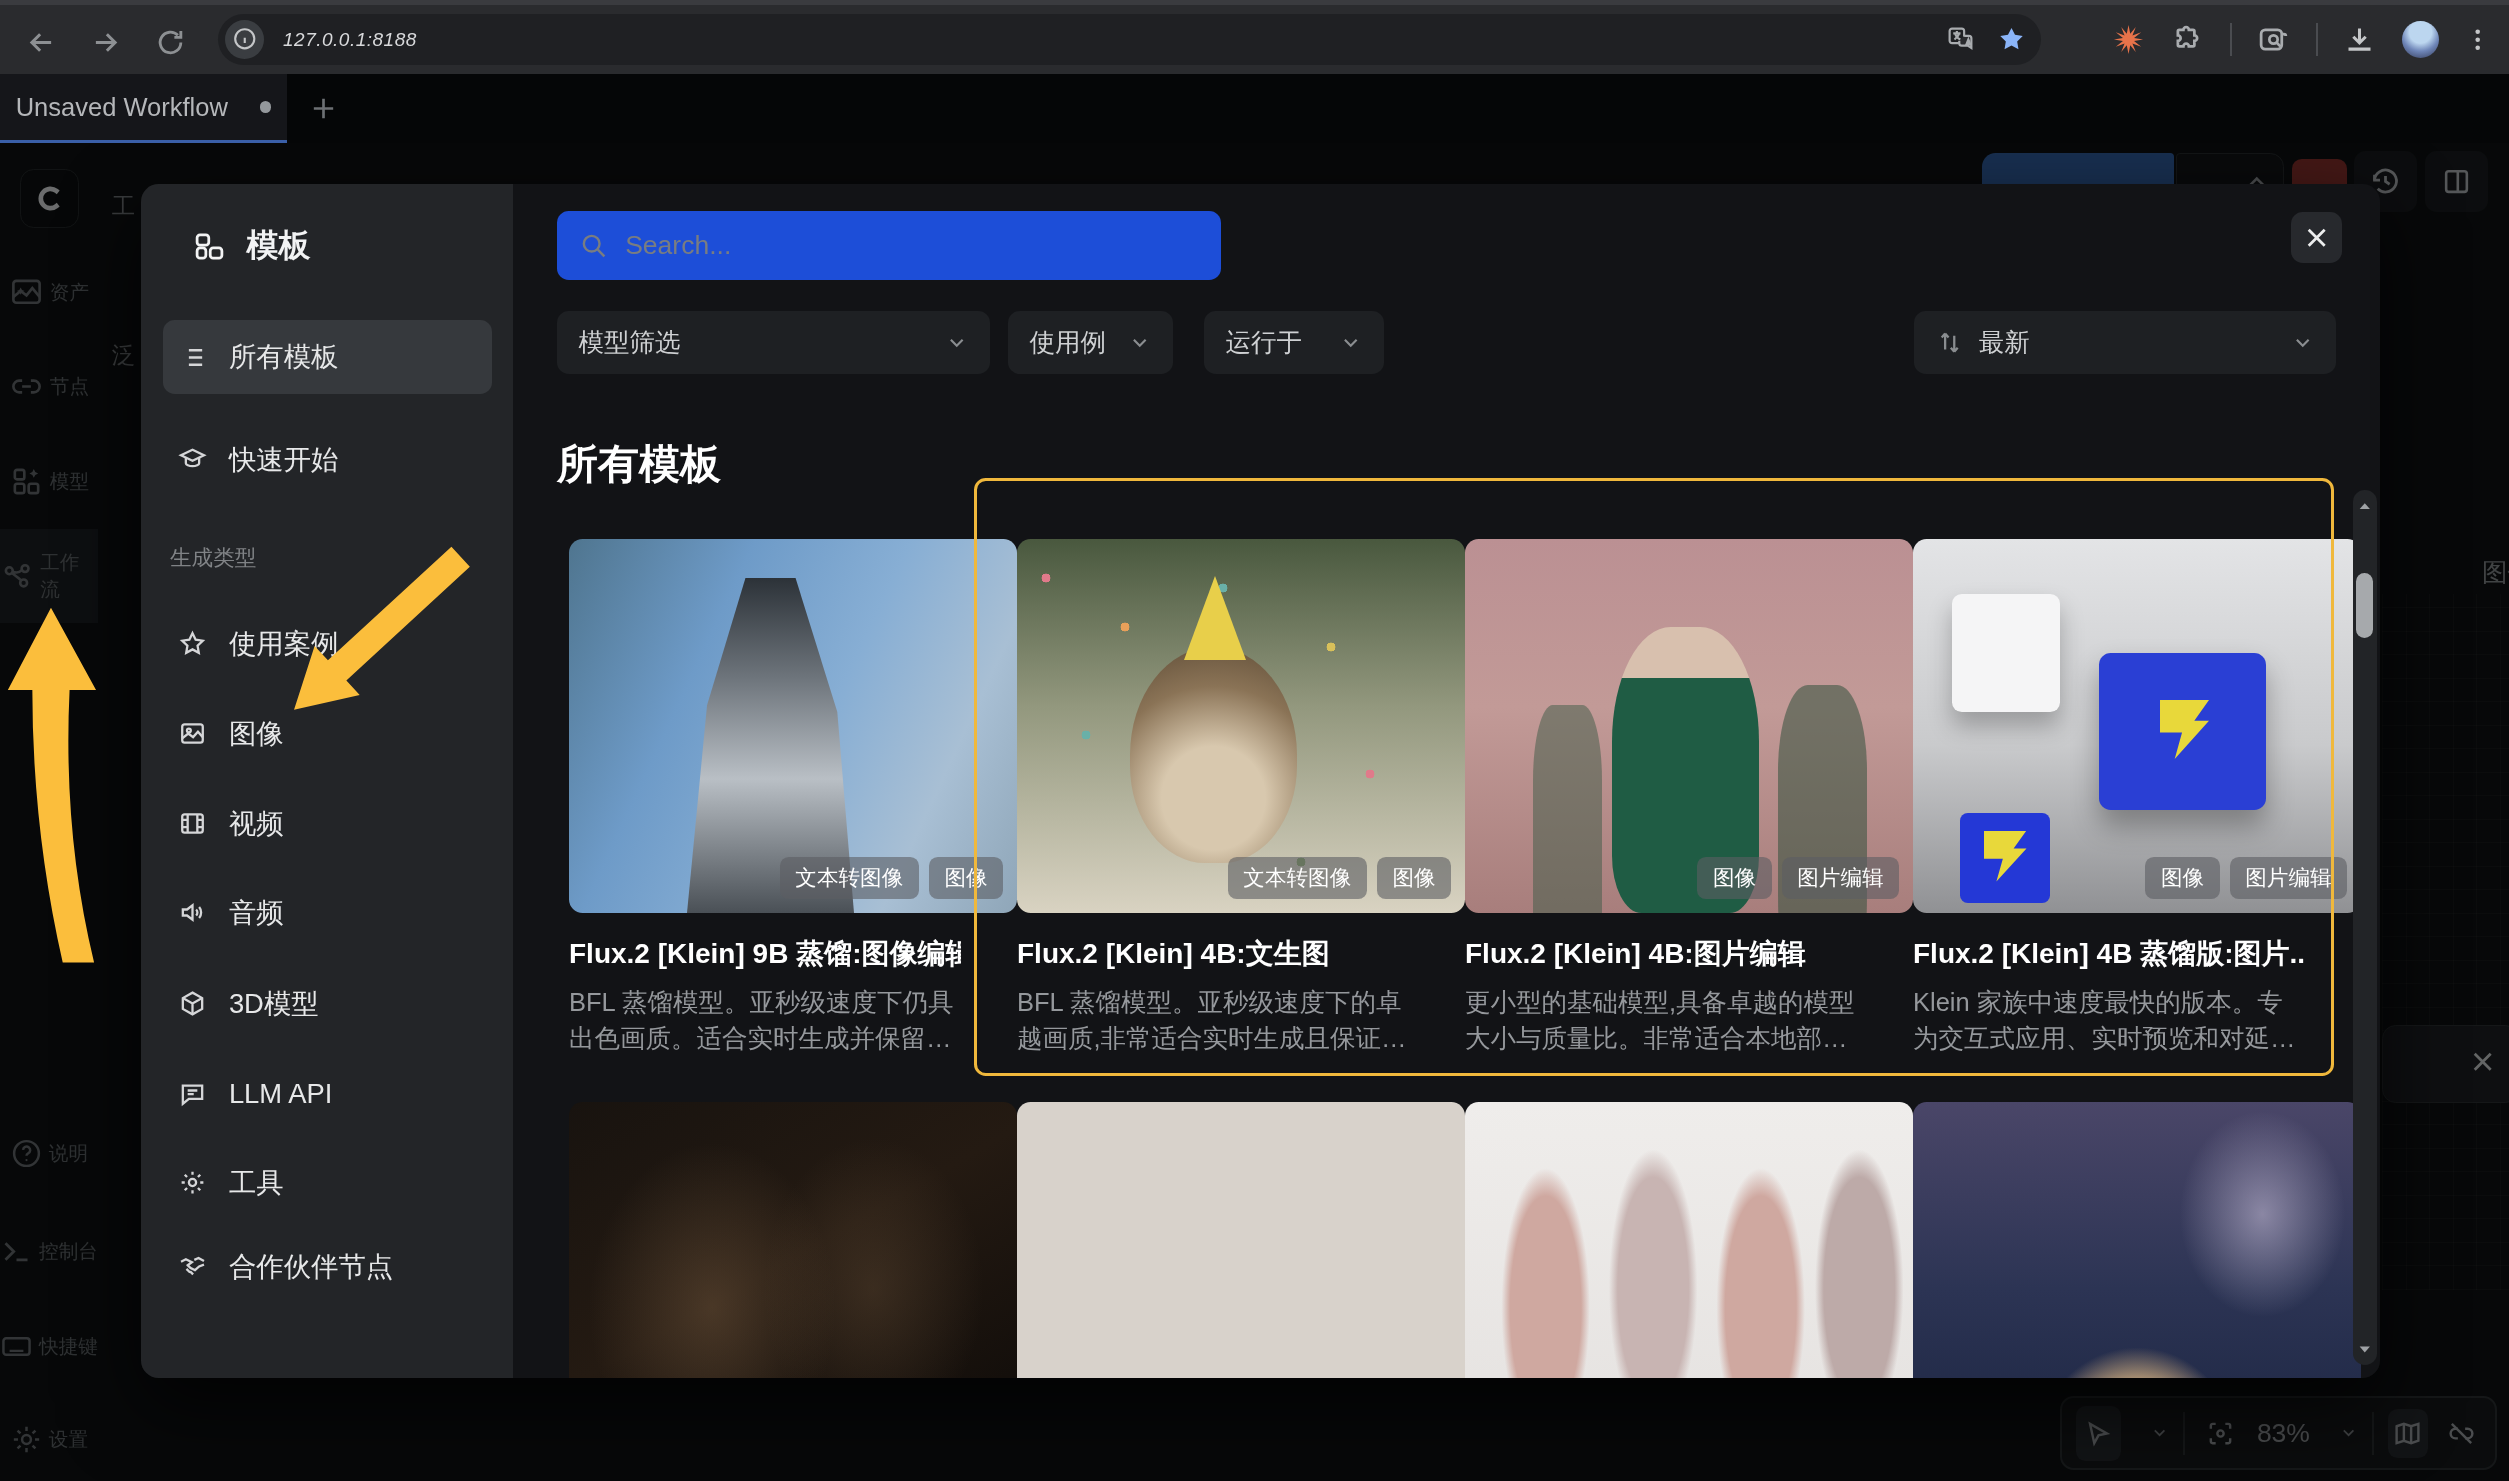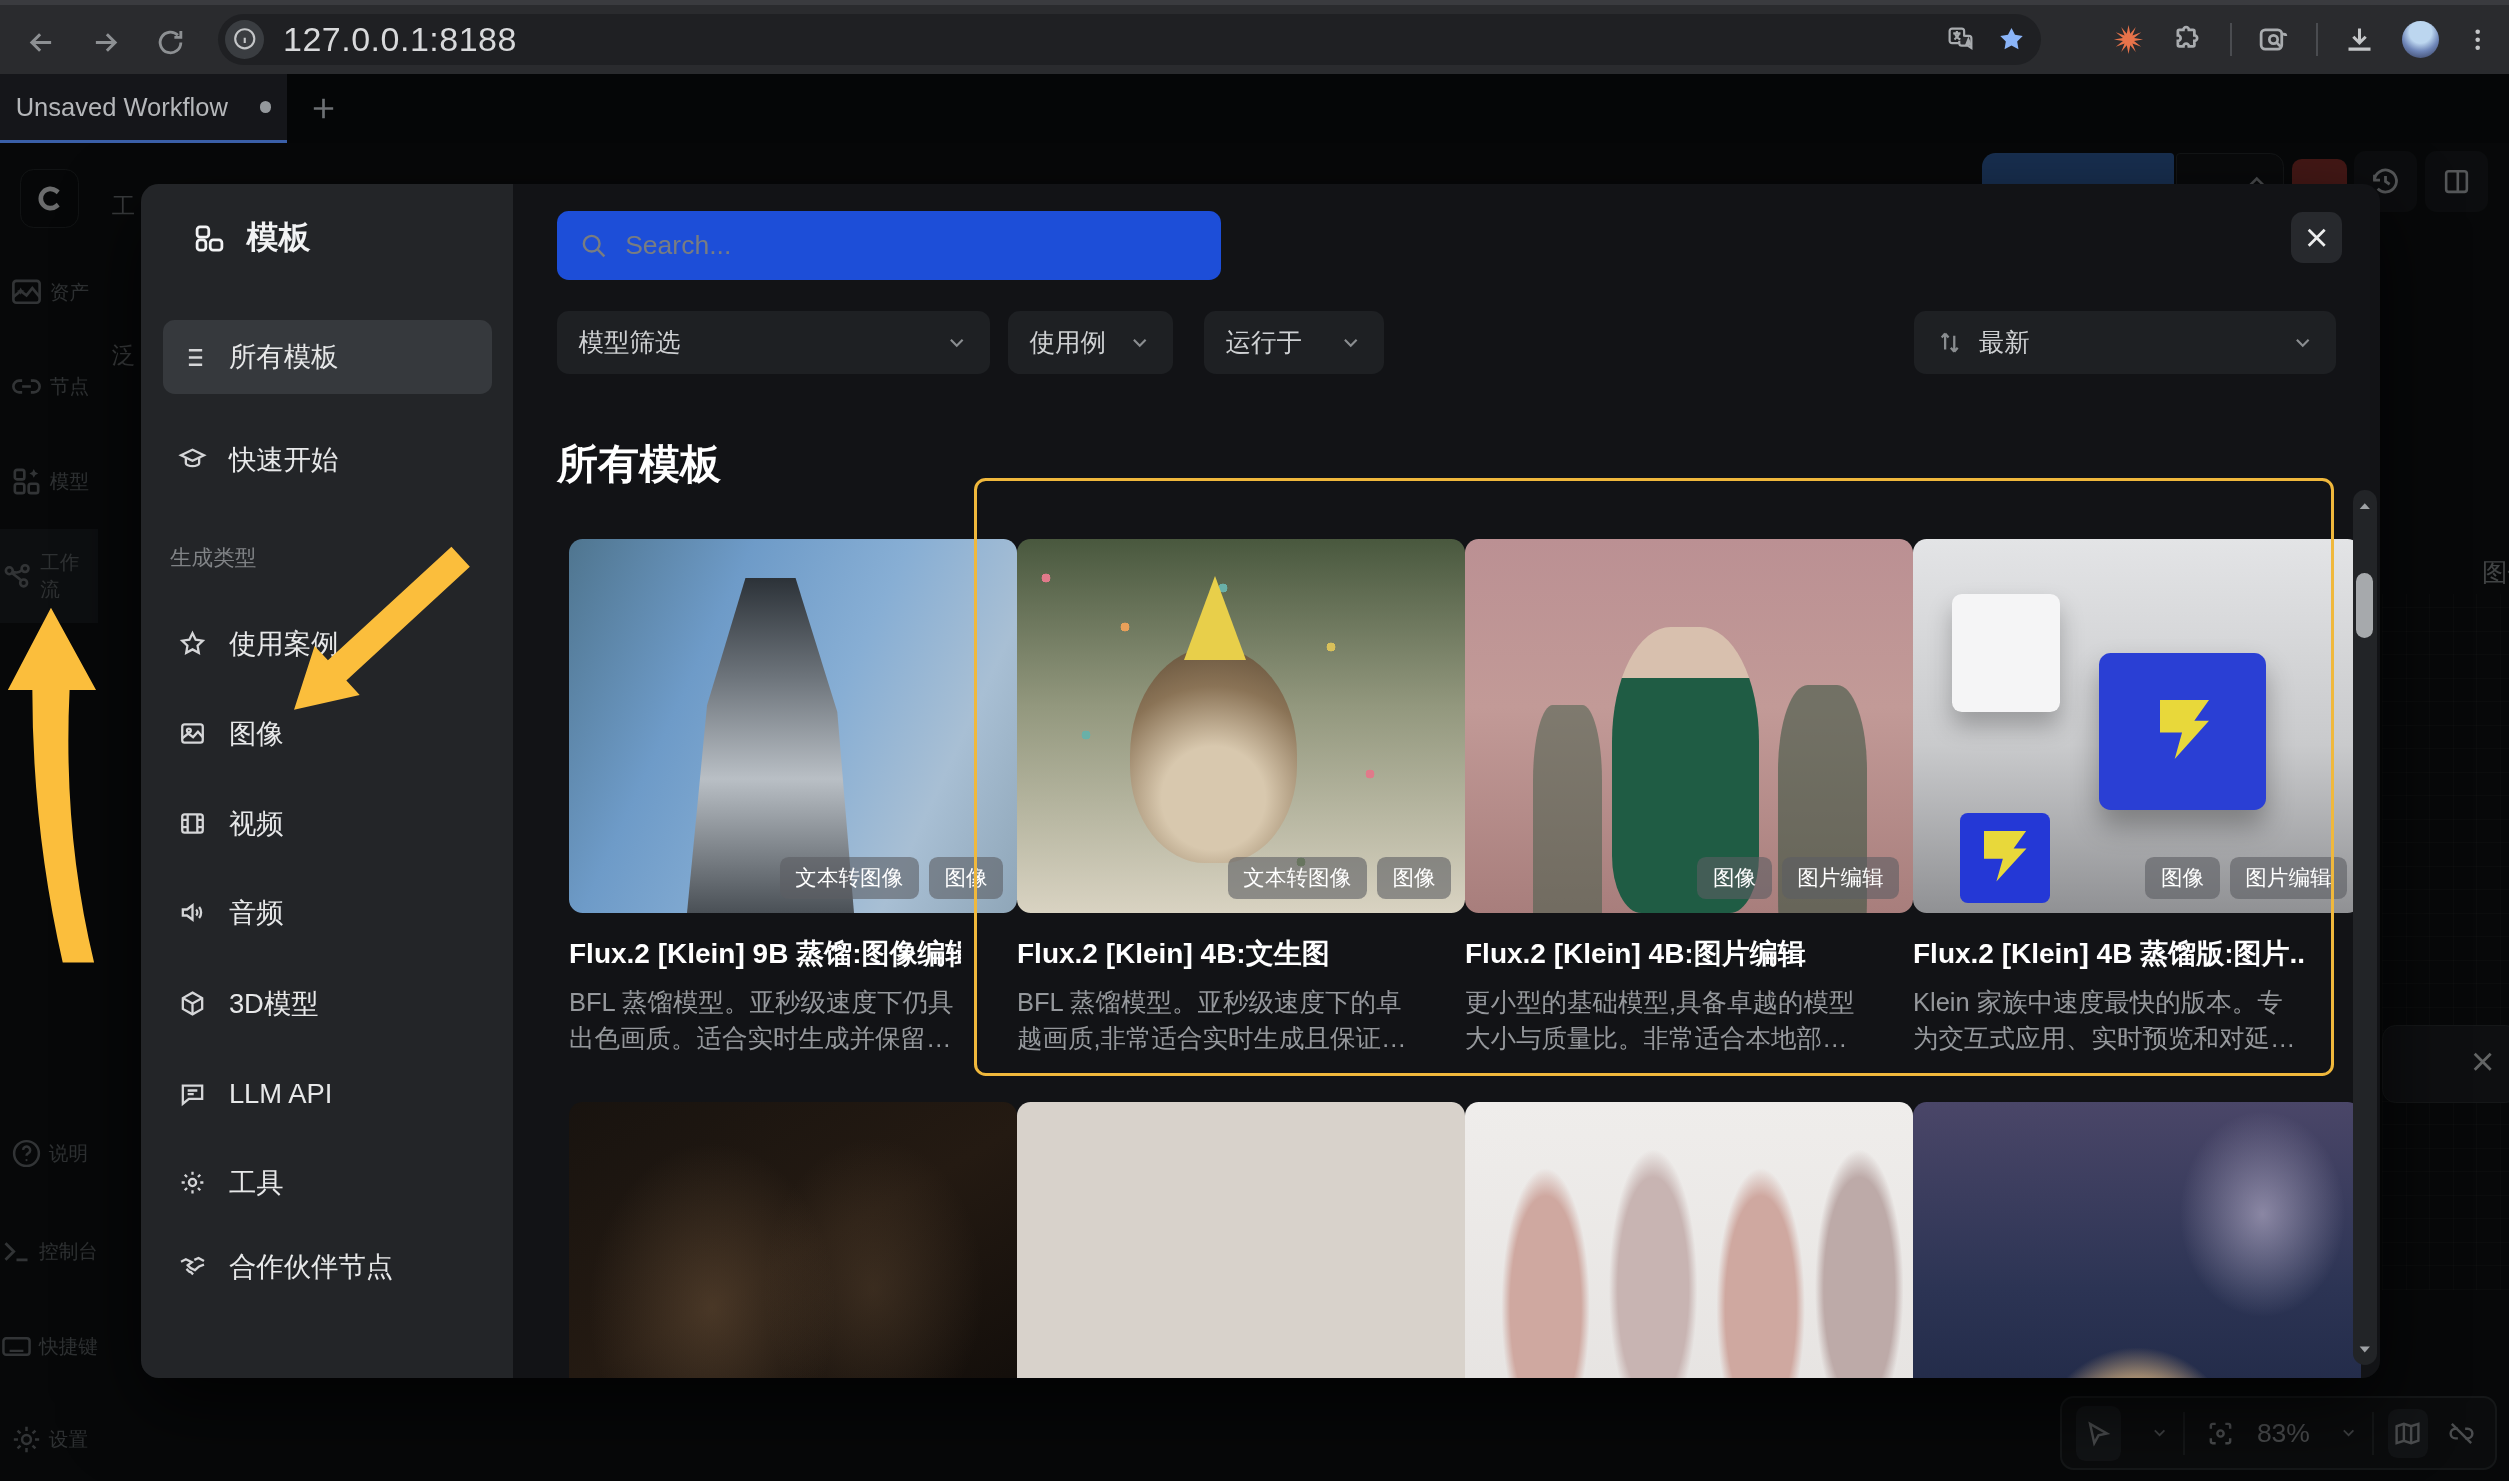--- a/index.html
+++ b/index.html
@@ -14,21 +14,21 @@
   
   .chrome { position:absolute; left:0; top:0; width:2509px; height:74px;
     background:#2a2b2e; border-top:5.9px solid #3a3b3f; z-index:30; }
   .nav-btn { position:absolute; top:17.6px; width:39px; height:39px; display:flex;
     align-items:center; justify-content:center; border-radius:50%; color:#8d9093; }
   .url-pill { position:absolute; left:218px; top:8.8px; width:1823px; height:51px;
     background:#1f2023; border-radius:25.5px; display:flex; align-items:center; }
   .info-circle { position:absolute; left:6.9px; top:5.9px; width:39px; height:39px;
     border-radius:50%; background:#3a3d41; display:flex; align-items:center; justify-content:center; color:#c4c6c8; }
   .url-text { position:absolute; left:65px; top:0; height:51px; line-height:51px;
-    font-size:34px; color:#d8d9db; letter-spacing:0.5px; }
+    font-size:19px; color:#d8d9db; letter-spacing:0.5px;font-style:italic; }
   .pill-right { position:absolute; right:13.7px; top:0; height:51px; display:flex; align-items:center; gap:21.6px; }
   .chrome-ic { display:flex; align-items:center; justify-content:center; }
   .chrome-right { position:absolute; right:17.6px; top:0; height:69px; display:flex; align-items:center; gap:25.5px; }
   .vdiv { width:2px; height:33px; background:#4a4c50; }
   .avatar { width:37px; height:37px; border-radius:50%;
     background:radial-gradient(circle at 50% 30%, #bcd6ef 0 35%, #6f86b8 60%, #2e3550 100%); }
 
   
   .tabstrip { position:absolute; left:0; top:74px; width:2509px; height:69px; background:#050607; z-index:30;padding-left:32px; }
   .wf-tab { position:absolute; left:0; top:0; width:287px; height:69px; background:#15161a;
@@ -72,21 +72,21 @@
   .zoom-lbl { font-size:26.5px; color:#a2a5a8; }
 
   
   .overlay { position:absolute; left:0; top:143px; width:2509px; height:1338px;
     background:rgba(4,5,6,0.55); z-index:5; }
 
   
   .modal { position:absolute; left:141px; top:184px; width:2239px; height:1194px; border-radius:17.6px;
     overflow:hidden; display:flex; z-index:10; box-shadow:0 29px 78px rgba(0,0,0,0.7); }
   .m-side { position:relative; width:372px; background:#232528; flex:0 0 auto; }
-  .m-head { position:absolute; left:51px; top:32px; display:flex; align-items:center; gap:19.6px; color:#f2f3f4; }
+  .m-head { position:absolute; left:51px; top:40px; display:flex; align-items:center; gap:19.6px; color:#f2f3f4; }
   .m-head .t { font-size:32px; font-weight:bold; }
   .m-item { position:absolute; left:21.6px; width:329px; height:63px; border-radius:11.8px; display:flex;
     align-items:center; gap:21.6px; padding:0 15.7px; color:#e7e8e9; font-size:27.4px; }
   .m-item .ic { color:#d5d6d8; display:flex; }
   .m-item.sel { height:74px; background:#36393d; }
   .m-section { position:absolute; left:29px; top:359px; font-size:21.6px; color:#808386; }
 
   .m-main { position:relative; flex:1; background:#121316; }
   .search { position:absolute; left:44px; top:26.5px; width:664px; height:69px; background:#1d4ed8;
     border-radius:11.8px; display:flex; align-items:center; padding:0 21.6px; gap:17.6px; color:#797d81; }

